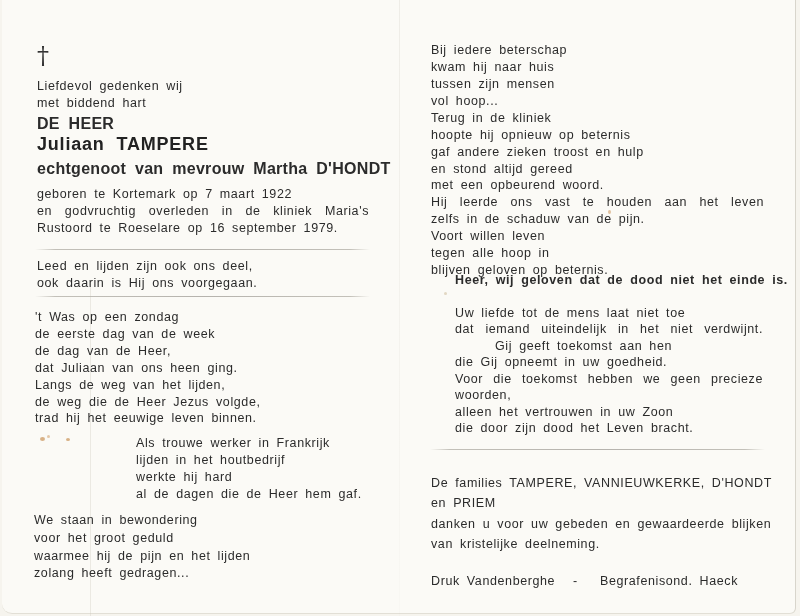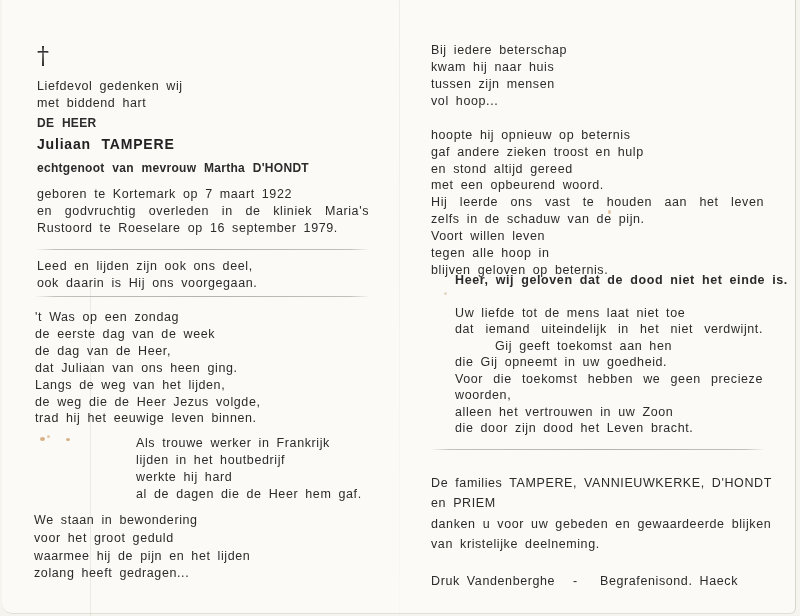--- a/index.html
+++ b/index.html
@@ -30,22 +30,22 @@
       left: 90px; top: 280px;
       width: 1px; height: 336px;
       background: rgba(205,200,190,0.35);
     }
     .panel { position: absolute; top: 0; height: 616px; }
     .left-panel { left: 0; width: 400px; }
     .right-panel { left: 400px; width: 400px; }
 
     .text { position: absolute; font-size: 12.5px; letter-spacing: 0.6px; word-spacing: 3px; white-space: nowrap; line-height: 17px; }
     .cross { position: absolute; left: 37px; top: 44px; font-size: 24px; font-family: "DejaVu Serif", serif; color: #333; line-height: 24px; }
-    .name { font-size: 14px; letter-spacing: 0.8px; word-spacing: 6px; font-weight: bold; color: #222; }
-    .small-bold { font-size: 12px; font-weight: bold; letter-spacing: 0.3px; word-spacing: 4px; }
+    .name { font-size: 18px; letter-spacing: 0.8px; word-spacing: 6px; font-weight: bold; color: #222; }
+    .small-bold { font-size: 16px; font-weight: bold; letter-spacing: 0.3px; word-spacing: 4px; }
 
     .divider {
       position: absolute;
       height: 1px;
       background: linear-gradient(to right, transparent 0%, #b9b6ae 6%, #a9a6a0 50%, #b9b6ae 94%, transparent 100%);
       opacity: 0.85;
     }
     .stain { position: absolute; border-radius: 50%; background: #c58a4a; opacity: 0.65; }
     .speck { position: absolute; border-radius: 50%; background: #e6d8b8; opacity: 0.5; }
     .justify { text-align: justify; text-align-last: justify; }
@@ -99,20 +99,21 @@
   <div class="text" style="left:34px; top:530px;">voor het groot geduld</div>
   <div class="text" style="left:34px; top:548px;">waarmee hij de pijn en het lijden</div>
   <div class="text" style="left:34px; top:565px;">zolang heeft gedragen...</div>
 </div>
 
 <div class="panel right-panel">
   <div class="text" style="left:31px; top:42px;">Bij iedere beterschap</div>
   <div class="text" style="left:31px; top:59px;">kwam hij naar huis</div>
   <div class="text" style="left:31px; top:76px;">tussen zijn mensen</div>
   <div class="text" style="left:31px; top:93px;">vol hoop...</div>
+  <div class="text" style="left:31px; top:110px;">Terug in de kliniek</div>
   <div class="text" style="left:31px; top:127px;">hoopte hij opnieuw op beternis</div>
   <div class="text" style="left:31px; top:144px;">gaf andere zieken troost en hulp</div>
   <div class="text" style="left:31px; top:161px;">en stond altijd gereed</div>
   <div class="text" style="left:31px; top:177px;">met een opbeurend woord.</div>
   <div class="text justify" style="left:31px; top:194px; width:333px;">Hij leerde ons vast te houden aan het leven</div>
   <div class="text" style="left:31px; top:211px;">zelfs in de schaduw van de pijn.</div>
   <div class="text" style="left:31px; top:228px;">Voort willen leven</div>
   <div class="text" style="left:31px; top:245px;">tegen alle hoop in</div>
   <div class="text" style="left:31px; top:262px;">blijven geloven op beternis.</div>
 

